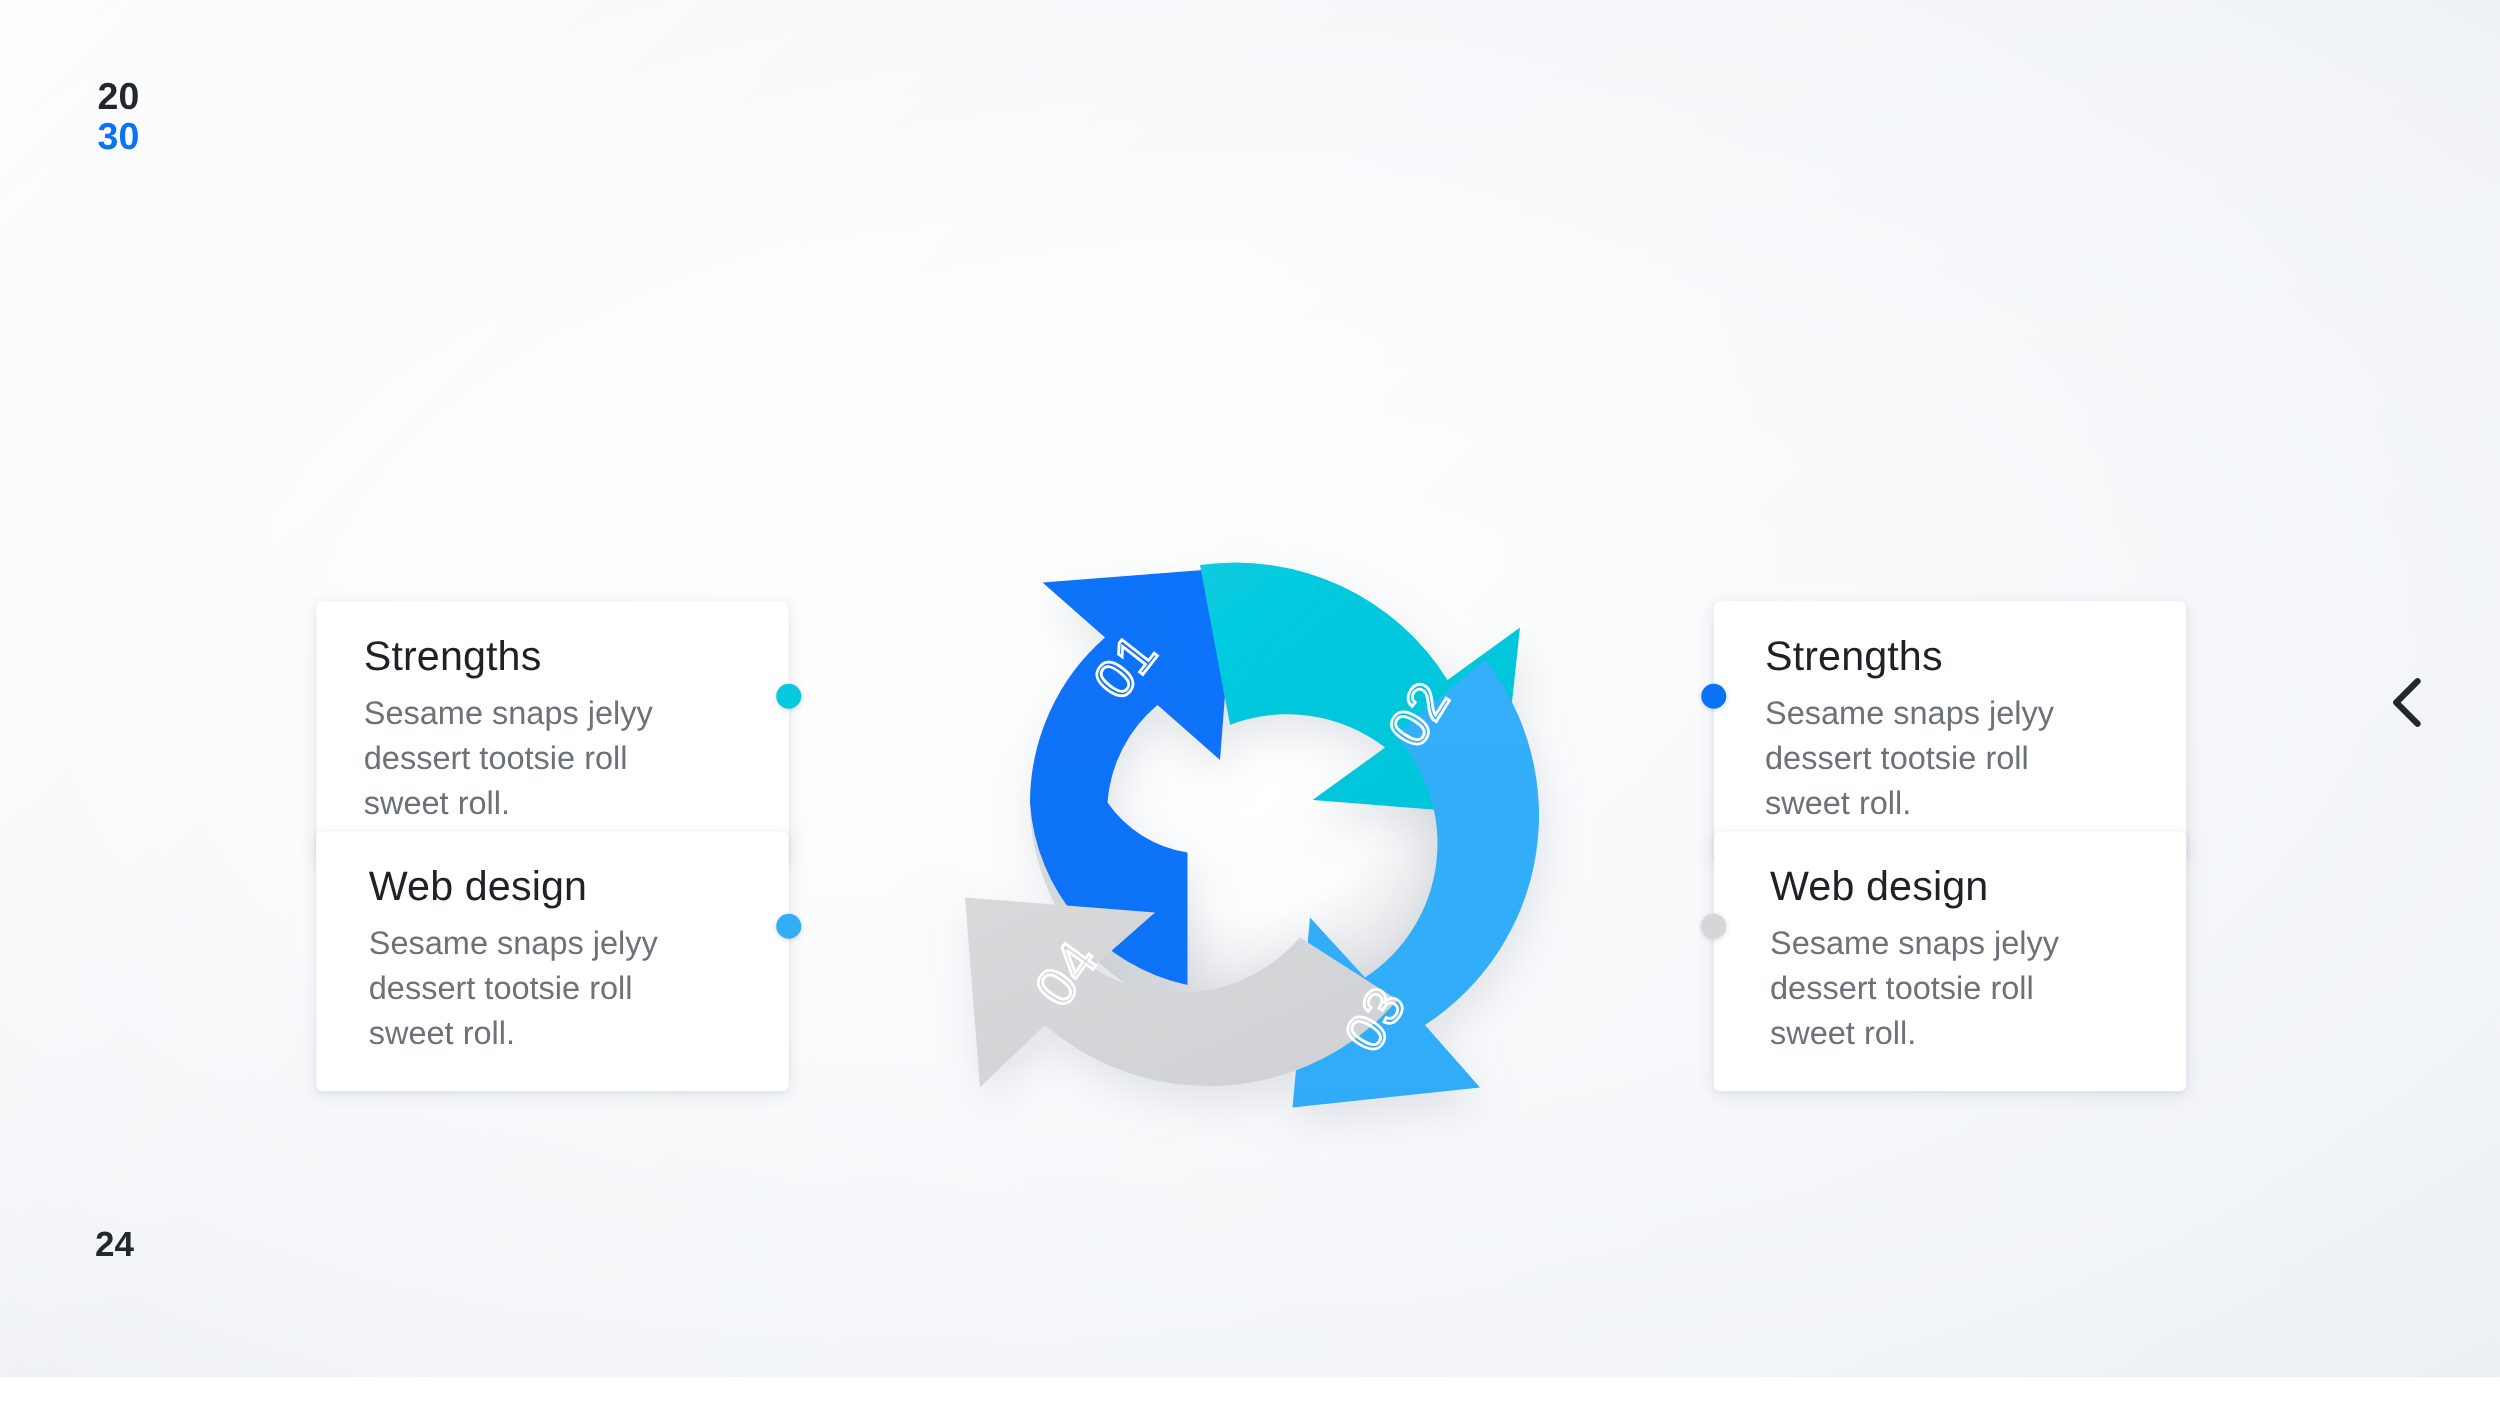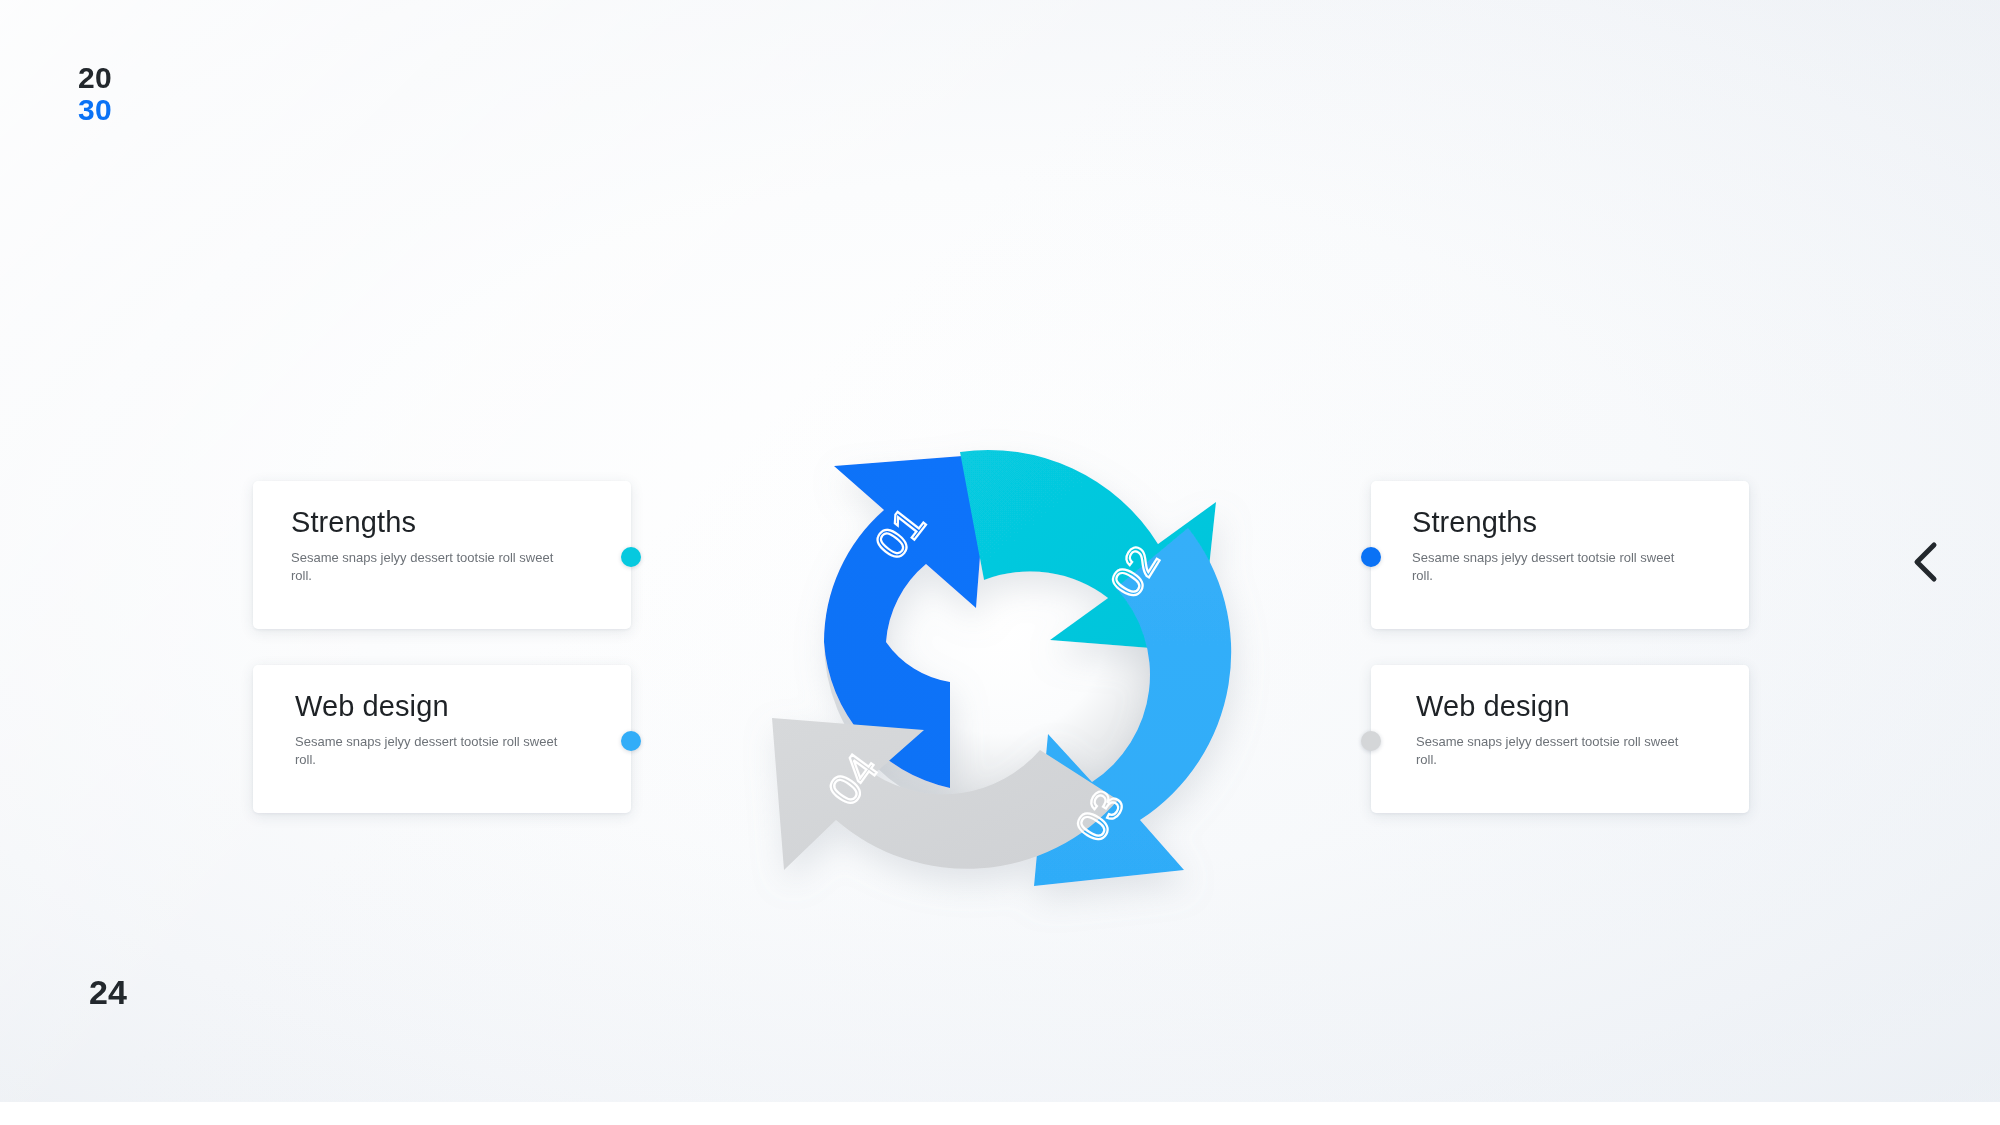--- a/index.html
+++ b/index.html
@@ -40,23 +40,23 @@
     font-weight: 700;
     letter-spacing: 0.2px;
     z-index: 6;
   }
   .year .y-top { color: #23282d; display: block; }
   .year .y-bot { color: #0a72f5; display: block; }
 
   
   .page-number {
     position: absolute;
-    left: 89px;
+    left: 76px;
     bottom: 90px;
-    font-size: 34px;
+    font-size: 28px;
     font-weight: 700;
     color: #23282d;
     z-index: 6;
   }
 
   
   .nav-prev {
     position: absolute;
     right: 42px;
     top: 530px;
@@ -76,29 +76,29 @@
     width: 378px;
     min-height: 148px;
     background: #ffffff;
     border-radius: 5px;
     box-shadow: 0 3px 14px rgba(40,55,80,0.10), 0 1px 3px rgba(40,55,80,0.06);
     box-sizing: border-box;
     padding: 26px 30px 28px 38px;
     z-index: 5;
   }
   .card-title {
-    font-size: 29px;
+    font-size: 33px;
     font-weight: 400;
     color: #1e2226;
     letter-spacing: 0.1px;
     margin: 0 0 10px 0;
     line-height: 1.1;
   }
   .card-body {
-    font-size: 13px;
+    font-size: 26px;
     line-height: 1.38;
     color: #6d7278;
     margin: 0;
     max-width: 275px;
   }
 
   .card.left  { left: 253px; }
   .card.right { left: 1371px; }
 
   .card.r1 { top: 481px; }

